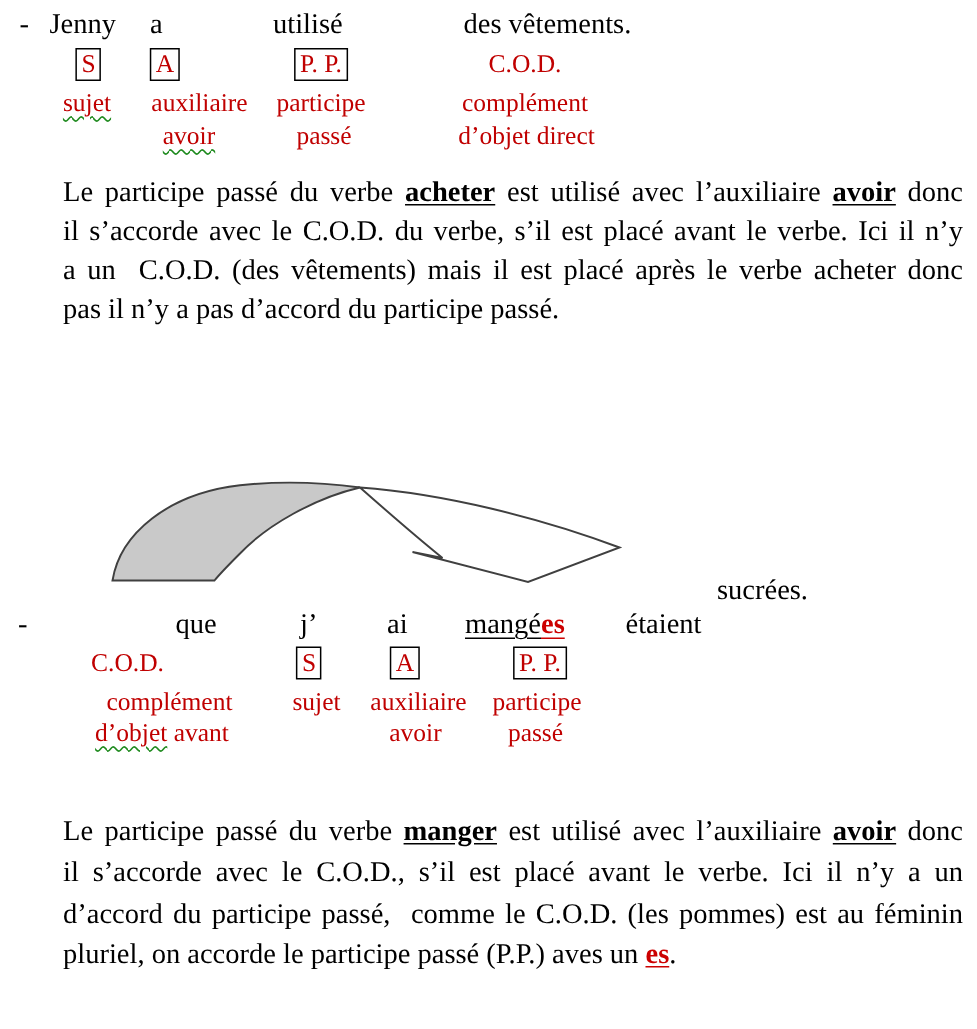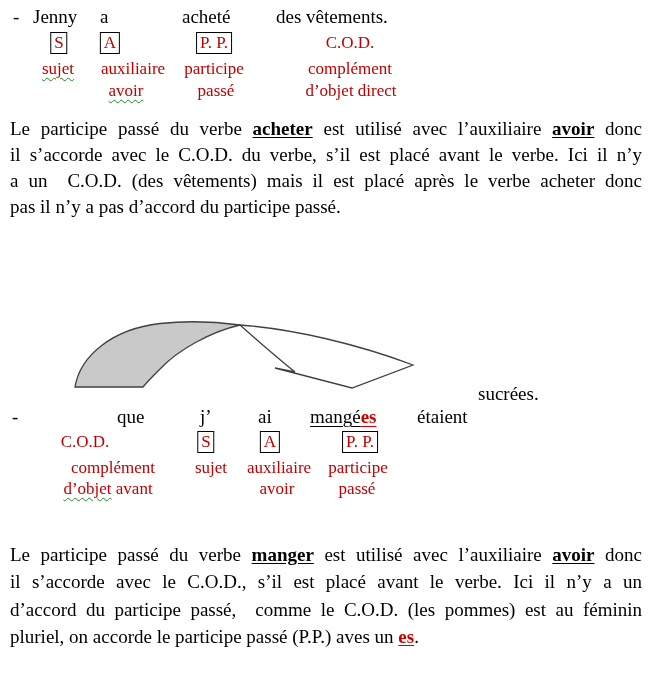--- a/index.html
+++ b/index.html
@@ -13,38 +13,38 @@
   }
   .tok{position:absolute;white-space:pre;font-size:19px;line-height:22px;}
   .ctr{transform:translateX(-50%);}
   .red{color:#C00000;}
   .lbl{font-size:17px;line-height:20px;}
   .box{border:1px solid #000;padding:0 3px;}
   .u{text-decoration:underline;text-underline-offset:3px;text-decoration-thickness:1px;}
   .wavy{text-decoration:underline wavy #1e8a1e;text-decoration-thickness:1px;text-underline-offset:3px;}
   .es{color:#CC0000;font-weight:bold;text-decoration:underline;text-decoration-color:#CC0000;text-underline-offset:3px;}
   .para{position:absolute;left:10px;width:632px;font-size:19px;}
-  .pline{text-align:justify;text-align-last:justify;white-space:normal;}
+  .pline{text-align:justify;text-align-last:justify;white-space:normal;margin-left:32px;}
   .pline.last{text-align-last:left;}
   #para1 .pline{line-height:26px;}
   #para2 .pline{line-height:27.4px;}
   .bu{font-weight:bold;text-decoration:underline;text-underline-offset:2px;}
   .bu.redrun{color:#CC0000;text-decoration-color:#CC0000;}
   svg{display:block;}
 </style>
 </head>
 <body>
 
 <div class="page">
 
   <span class="tok" style="left:13px;top:6px">-</span>
   <span class="tok" style="left:33px;top:6px">Jenny</span>
   <span class="tok" style="left:100px;top:6px">a</span>
-  <span class="tok" style="left:182px;top:6px">acheté</span>
-  <span class="tok" style="left:276px;top:6px">des vêtements.</span>
+  <span class="tok" style="left:182px;top:6px">utilisé</span>
+  <span class="tok" style="left:309px;top:6px">des vêtements.</span>
 
   <span class="tok ctr lbl red box" style="left:59px;top:32px">S</span>
   <span class="tok ctr lbl red box" style="left:110px;top:32px">A</span>
   <span class="tok ctr lbl red box" style="left:214px;top:32px">P. P.</span>
   <span class="tok ctr lbl red" style="left:350px;top:33px">C.O.D.</span>
 
   <span class="tok ctr lbl red wavy" style="left:58px;top:59px">sujet</span>
   <span class="tok ctr lbl red" style="left:133px;top:59px">auxiliaire</span>
   <span class="tok ctr lbl red" style="left:214px;top:59px">participe</span>
   <span class="tok ctr lbl red" style="left:350px;top:59px">complément</span>

